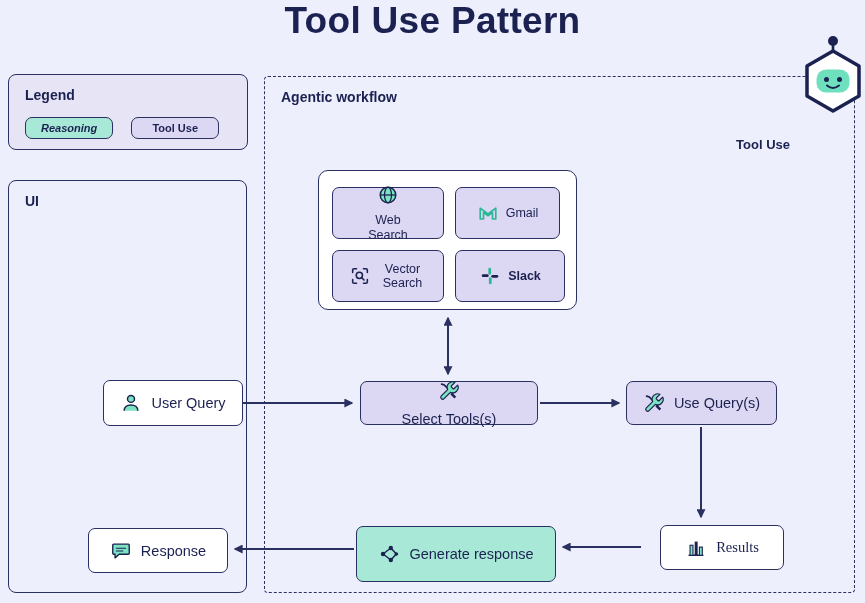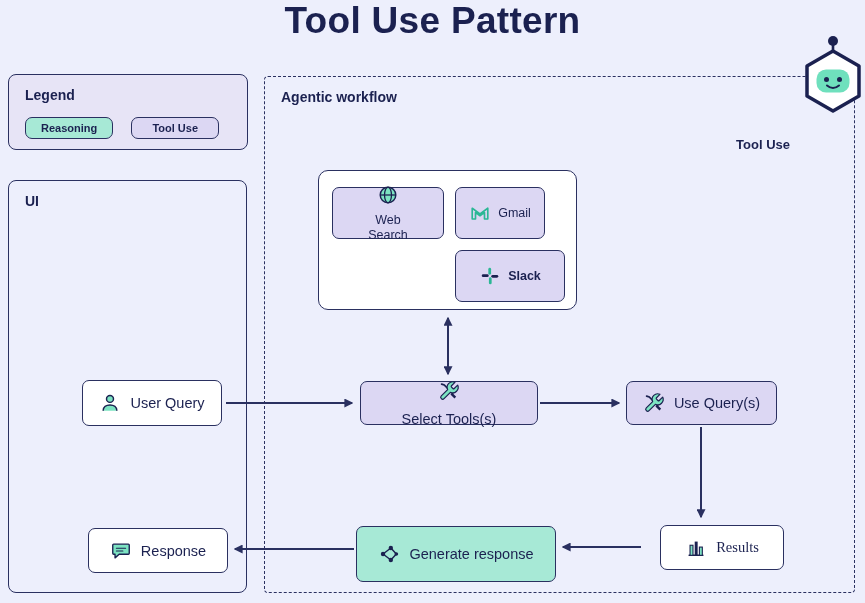--- a/index.html
+++ b/index.html
@@ -23,21 +23,21 @@
   .ui-box{left:8px;top:180px;width:239px;height:413px;background:transparent;}
   .workflow-box{left:264px;top:76px;width:591px;height:517px;border-style:dashed;border-radius:4px;background:transparent;}
 
   .panel-title{position:absolute;left:16px;top:12px;font-size:14px;font-weight:700;color:var(--text-navy);}
   .corner-label{position:absolute;right:64px;top:60px;font-size:13px;font-weight:700;color:var(--text-navy);}
 
   .pill-row{position:absolute;left:16px;top:42px;display:flex;gap:18px;}
   .pill{display:inline-flex;align-items:center;justify-content:center;height:22px;
     padding:0 15px;min-width:88px;border:1.4px solid var(--border-navy);border-radius:7px;
     font-size:11px;font-weight:700;color:var(--text-navy);}
-  .pill-teal{background:var(--teal);}
+  .pill-teal{background:var(--teal);font-style:italic;}
   .pill-lavender{background:var(--lavender);}
 
   .tools-container{position:absolute;left:318px;top:170px;width:259px;height:140px;
     background:var(--white);border:1.7px solid var(--border-navy);border-radius:10px;z-index:3;}
   .tool-item{position:absolute;display:flex;align-items:center;justify-content:center;gap:7px;
     width:112px;height:52px;background:var(--lavender);border:1.5px solid var(--border-navy);
     border-radius:7px;font-size:12.5px;font-weight:500;color:var(--text-navy);}
   .tool-item .lbl{max-width:50px;text-align:center;line-height:1.15;}
   .tool-item .lbl.one-line{max-width:none;}
 
@@ -93,42 +93,52 @@
     <div class="tool-item" style="left:13px;top:16px;flex-direction:column;">
       <span class="icon">
         <svg width="22" height="22" viewBox="0 0 24 24">
           <circle cx="12" cy="12" r="8.5" fill="#7ce3c2" stroke="#1b2150" stroke-width="1.6"></circle>
           <ellipse cx="12" cy="12" rx="3.8" ry="8.5" fill="none" stroke="#1b2150" stroke-width="1.4"></ellipse>
           <path d="M3.5 12h17" stroke="#1b2150" stroke-width="1.4"></path>
         </svg>
       </span>
       <span class="lbl">Web Search</span>
     </div>
-    <div class="tool-item" style="left:136px;top:16px;width:90px;">
+    <div class="tool-item" style="left:136px;top:16px;width:105px;">
       <span class="icon">
         <svg width="22" height="22" viewBox="0 0 24 24">
           <path d="M3.5 18.5V6.8L12 13l8.5-6.2V18.5h-3.6v-7.1L12 15 7.1 11.4v7.1z" fill="none" stroke="#2bb795" stroke-width="1.8" stroke-linejoin="round"></path>
         </svg>
       </span>
       <span class="lbl one-line">Gmail</span>
+    </div>
+    <div class="tool-item" style="left:13px;top:79px;">
+      <span class="icon">
+        <svg width="22" height="22" viewBox="0 0 24 24">
+          <path d="M4 8.2V5.5A1.5 1.5 0 0 1 5.5 4h2.7M15.8 4h2.7A1.5 1.5 0 0 1 20 5.5v2.7M20 15.8v2.7a1.5 1.5 0 0 1-1.5 1.5h-2.7M8.2 20H5.5A1.5 1.5 0 0 1 4 18.5v-2.7" stroke="#1b2150" stroke-width="1.7" fill="none" stroke-linecap="round"></path>
+          <circle cx="11.3" cy="11.3" r="3.4" stroke="#1b2150" stroke-width="1.7" fill="none"></circle>
+          <path d="M13.9 13.9l2.5 2.5" stroke="#1b2150" stroke-width="1.7" stroke-linecap="round"></path>
+        </svg>
+      </span>
+      <span class="lbl">Vector Search</span>
     </div>
     <div class="tool-item" style="left:136px;top:79px;width:110px;font-weight:bold;">
       <span class="icon">
         <svg width="22" height="22" viewBox="0 0 24 24">
           <rect x="10.2" y="3" width="3" height="7.6" rx="1.5" fill="#2bb795"></rect>
           <rect x="3" y="10.2" width="7.6" height="3" rx="1.5" fill="#1b2150"></rect>
           <rect x="13.4" y="10.8" width="7.6" height="3" rx="1.5" fill="#1b2150"></rect>
           <rect x="10.8" y="13.4" width="3" height="7.6" rx="1.5" fill="#2bb795"></rect>
         </svg>
       </span>
       <span class="lbl one-line">Slack</span>
     </div>
   </div>
 
-  <div class="node" style="left:82px;top:380px;width:140px;height:46px;">
+  <div class="node" style="left:103px;top:380px;width:140px;height:46px;">
     <span class="icon">
       <svg width="22" height="22" viewBox="0 0 24 24">
         <circle cx="12" cy="7.5" r="3.8" fill="#7ce3c2" stroke="#1b2150" stroke-width="1.6"></circle>
         <path d="M4.5 20.5c0-4.2 3.4-6.4 7.5-6.4s7.5 2.2 7.5 6.4" fill="#7ce3c2" stroke="#1b2150" stroke-width="1.6"></path>
       </svg>
     </span>
     <span class="node-label">User Query</span>
   </div>
 
   <div class="node node-lavender" style="left:360px;top:381px;width:178px;height:44px;flex-direction:column;">

